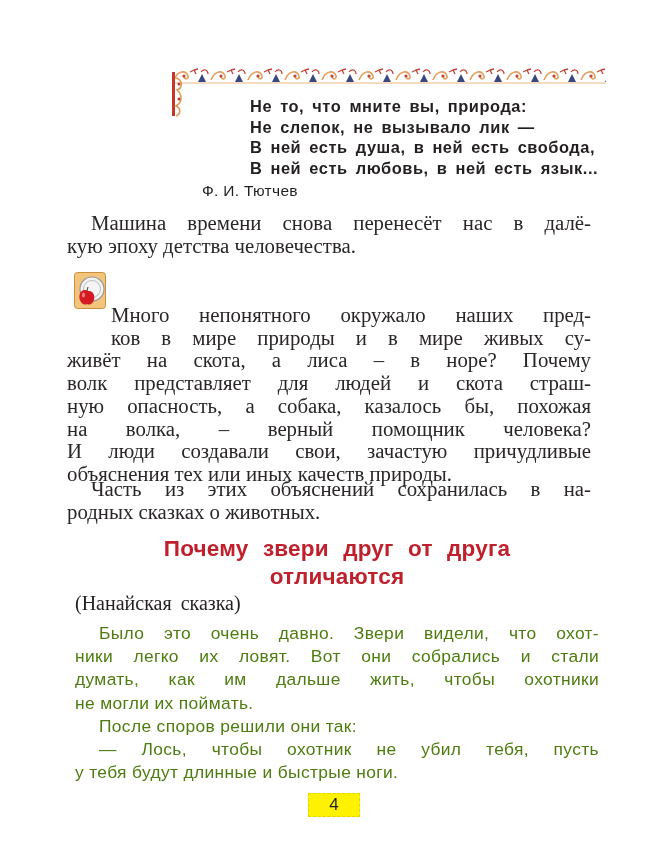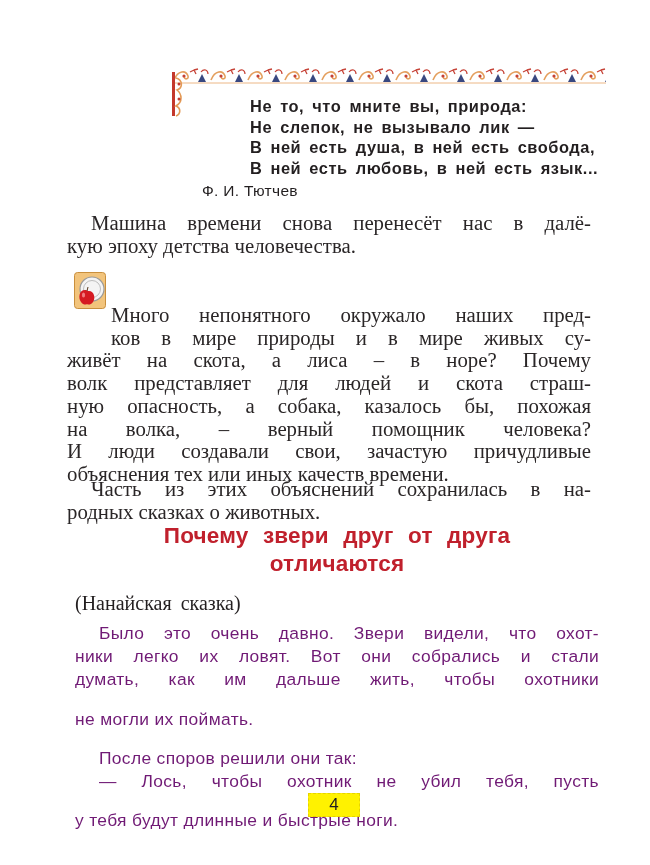--- a/index.html
+++ b/index.html
@@ -40,36 +40,36 @@
 
     #p1 { top: 212px; }
     #p2 { top: 268px; margin-top: 36px; }
     #p3 { top: 478px; }
 
     .icon-apple {
       position: absolute; left: 74px; top: 272px; width: 32px; height: 37px;
     }
 
     .title {
-      position: absolute; left: 75px; top: 522px; width: 524px; text-align: center;
+      position: absolute; left: 75px; top: 535px; width: 524px; text-align: center;
       font-family: "Liberation Sans", sans-serif; font-weight: bold; color: #c0202c;
       font-size: 22.5px; line-height: 28px; word-spacing: 8px; letter-spacing: 0.2px;
     }
     .subtitle {
       position: absolute; left: 75px; top: 592px; width: 524px; text-align: left;
       font-family: "Liberation Serif", serif; font-size: 20px; line-height: 22px; word-spacing: 4px;
     }
 
     .story {
       position: absolute; left: 75px; top: 622px; width: 524px;
       font-family: "Liberation Sans", sans-serif; font-size: 17.4px; line-height: 23.2px;
-      letter-spacing: 0.35px; color: #701a75;
+      letter-spacing: 0.35px; color: #4d7c0f;
     }
     .story .l { display: block; text-align: justify; text-align-last: justify; white-space: nowrap; }
-    .story .l.last { text-align-last: left; margin-top: 16px; }
+    .story .l.last { text-align-last: left; }
 
     .page-number {
       position: absolute; left: 308px; top: 793px; width: 52px; height: 24px;
       background: #fff200; border: 1px dashed #e6d300; box-sizing: border-box;
       display: flex; align-items: center; justify-content: center;
       font-family: "Liberation Sans", sans-serif; font-size: 17px; color: #231f20;
     }
   </style>
 </head>
 <body>
@@ -120,21 +120,21 @@
 </svg>
 
 <div class="para serif" id="p2">
   <span class="l hang">Много непонятного окружало наших пред-</span>
   <span class="l hang">ков в мире природы и в мире живых су-</span>
   <span class="l">живёт на скота, а лиса – в норе? Почему</span>
   <span class="l">волк представляет для людей и скота страш-</span>
   <span class="l">ную опасность, а собака, казалось бы, похожая</span>
   <span class="l">на волка, – верный помощник человека?</span>
   <span class="l">И люди создавали свои, зачастую причудливые</span>
-  <span class="l last">объяснения тех или иных качеств времени.</span>
+  <span class="l last">объяснения тех или иных качеств природы.</span>
 </div>
 
 <div class="para serif" id="p3">
   <span class="l indent">Часть из этих объяснений сохранилась в на-</span>
   <span class="l last">родных сказках о животных.</span>
 </div>
 
 <div class="title">
   <div>Почему звери друг от друга</div>
   <div>отличаются</div>

